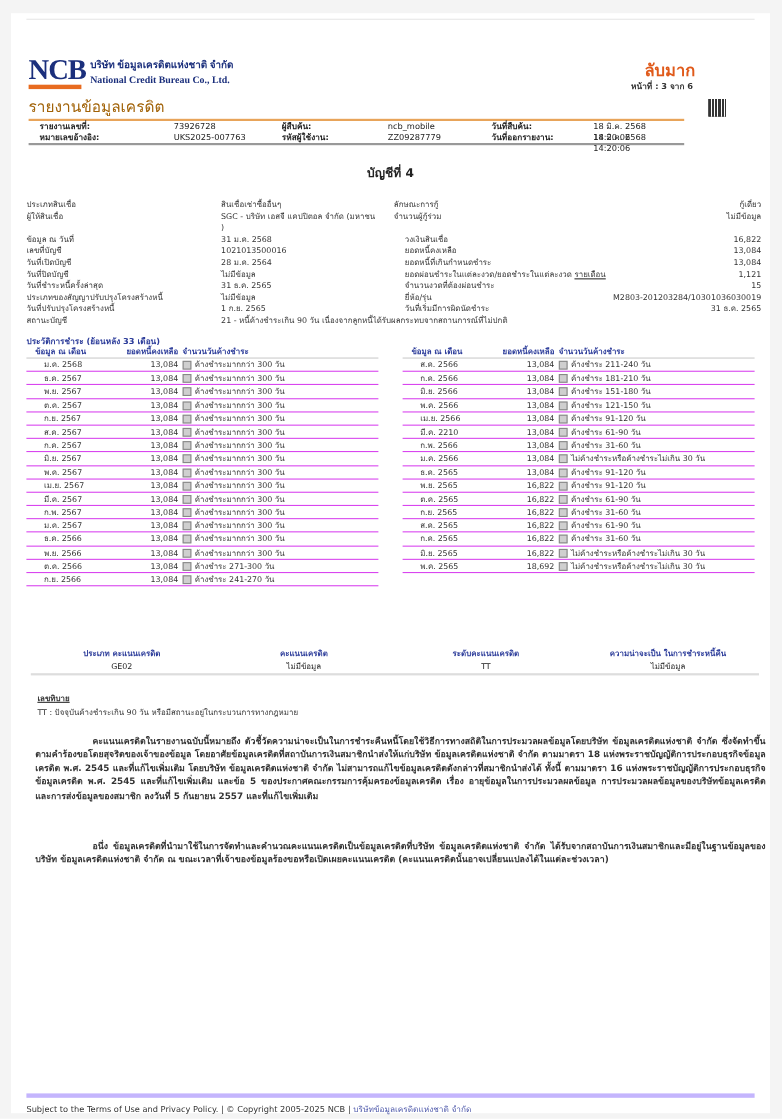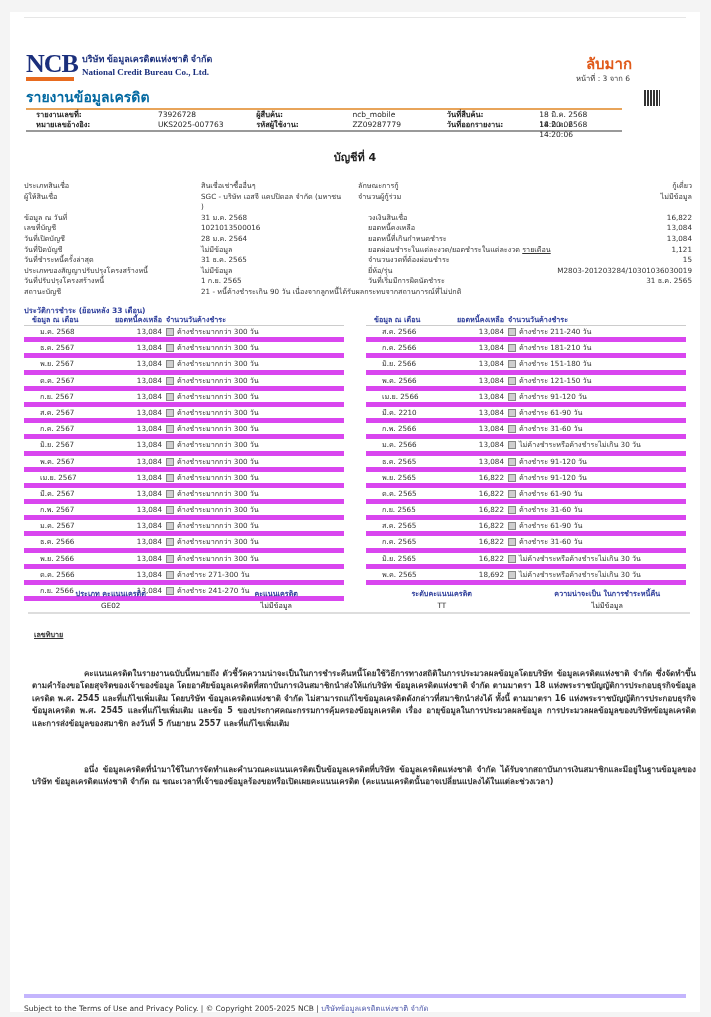--- a/index.html
+++ b/index.html
@@ -5,38 +5,38 @@
   html, body { margin:0; padding:0; }
   body { width:711px; height:1017px; background:#f4f4f4; position:relative; overflow:hidden;
          font-family:"DejaVu Sans", sans-serif; color:#222; }
   .page { position:absolute; left:10px; top:12px; width:690px; height:1000px; background:#fff; }
   .topline { position:absolute; left:14px; right:14px; top:5px; border-top:1px solid #e6e6e6; }
   .logo { position:absolute; left:16px; top:40px; }
   .logo .ncb { font-family:"Liberation Serif", serif; font-weight:bold; font-size:26px; color:#1b2f7c; letter-spacing:-1px; line-height:24px; }
   .logo .bar { width:48px; height:4px; background:#e86b1f; margin-top:1px; }
   .company { position:absolute; left:72px; top:41px; font-family:"Liberation Serif", serif; font-size:9px; color:#1b2f7c; line-height:13px; font-weight:bold; }
   .secret { position:absolute; right:68px; top:40px; color:#e05a1a; font-size:15px; font-weight:bold; }
-  .pagenum { position:absolute; right:70px; top:60px; font-size:7.5px; font-weight:normal; color:#333; }
-  .title { position:absolute; left:16px; top:74px; font-size:14px; font-weight:bold; color:#0369a1;text-align:right; }
+  .pagenum { position:absolute; right:70px; top:60px; font-size:7.5px; font-weight:bold; color:#333; }
+  .title { position:absolute; left:16px; top:74px; font-size:14px; font-weight:normal; color:#a16207;text-align:right; }
   .qr { position:absolute; right:40px; top:78px; width:16px; height:16px;
         background:
           repeating-linear-gradient(90deg,#111 0 2px,#fff 2px 3px),
           #111; opacity:.85; }
   .hdr-table { position:absolute; left:16px; top:96px; width:596px; border-top:2px solid #e8a45a; border-bottom:2px solid #999; font-size:7.5px; }
   .hdr-row { display:flex; height:10px; line-height:10px; }
   .hdr-row span { display:block; }
   .b { font-weight:bold; }
   .acct-title { position:absolute; left:0; width:690px; top:136px; text-align:center; font-size:11px; font-weight:bold; }
   .info { position:absolute; left:14px; top:150px; width:668px; font-size:7.2px; color:#333;margin-top:19px; }
   .info-row { position:relative; height:10.6px; line-height:10.6px; }
   .info-row span { position:absolute; white-space:nowrap; }
   .hist-title { position:absolute; left:14px; top:292px; font-size:7.5px; font-weight:bold; color:#2c3c9a; }
   .hist { position:absolute; top:302px; width:320px; font-size:7.2px; }
   .hist-head { display:flex; height:11px; line-height:11px; color:#2c3c9a; font-weight:bold; border-bottom:1px solid #ccc; }
-  .hist-row { display:flex; height:11.2px; line-height:11.2px; border-bottom:5px solid #d946ef; color:#333; }
+  .hist-row { display:flex; height:11.2px; line-height:11.2px; border-bottom:1px solid #d946ef; color:#333; }
   .c1 { width:70px; padding-left:16px; box-sizing:border-box; }
   .c2 { width:68px; text-align:right; }
   .c3 { flex:1; padding-left:4px; white-space:nowrap; }
   .sq { display:inline-block; width:6px; height:6px; border:1px solid #888; background:#cfcfcf; vertical-align:middle; margin-right:3px; }
   .score { position:absolute; left:18px; top:576px; width:662px; font-size:7.2px; border-bottom:2px solid #ddd; }
   .score-row { display:flex; height:12px; line-height:12px; }
   .score-row span { flex:1; text-align:center; }
   .score-head span { color:#2c3c9a; font-weight:bold; }
   .expl { position:absolute; left:24px; top:616px; font-size:7.2px; color:#333; line-height:13px; }
   .expl-title { font-weight:bold; text-decoration:underline; }
@@ -347,20 +347,21 @@
     <div class="score-row">
       <span>GE02</span>
       <span>ไม่มีข้อมูล</span>
       <span>TT</span>
       <span>ไม่มีข้อมูล</span>
     </div>
   </div>
 
   <div class="expl">
     <div class="expl-title">เลขทิบาย</div>
+    <div>TT : ปัจจุบันค้างชำระเกิน 90 วัน หรือมีสถานะอยู่ในกระบวนการทางกฎหมาย</div>
   </div>
   <div class="para p1">คะแนนเครดิตในรายงานฉบับนี้หมายถึง ตัวชี้วัดความน่าจะเป็นในการชำระคืนหนี้โดยใช้วิธีการทางสถิติในการประมวลผลข้อมูลโดยบริษัท ข้อมูลเครดิตแห่งชาติ จำกัด ซึ่งจัดทำขึ้นตามคำร้องขอโดยสุจริตของเจ้าของข้อมูล โดยอาศัยข้อมูลเครดิตที่สถาบันการเงินสมาชิกนำส่งให้แก่บริษัท ข้อมูลเครดิตแห่งชาติ จำกัด ตามมาตรา 18 แห่งพระราชบัญญัติการประกอบธุรกิจข้อมูลเครดิต พ.ศ. 2545 และที่แก้ไขเพิ่มเติม โดยบริษัท ข้อมูลเครดิตแห่งชาติ จำกัด ไม่สามารถแก้ไขข้อมูลเครดิตดังกล่าวที่สมาชิกนำส่งได้ ทั้งนี้ ตามมาตรา 16 แห่งพระราชบัญญัติการประกอบธุรกิจข้อมูลเครดิต พ.ศ. 2545 และที่แก้ไขเพิ่มเติม และข้อ 5 ของประกาศคณะกรรมการคุ้มครองข้อมูลเครดิต เรื่อง อายุข้อมูลในการประมวลผลข้อมูล การประมวลผลข้อมูลของบริษัทข้อมูลเครดิต และการส่งข้อมูลของสมาชิก ลงวันที่ 5 กันยายน 2557 และที่แก้ไขเพิ่มเติม</div>
   <div class="para p2">อนึ่ง ข้อมูลเครดิตที่นำมาใช้ในการจัดทำและคำนวณคะแนนเครดิตเป็นข้อมูลเครดิตที่บริษัท ข้อมูลเครดิตแห่งชาติ จำกัด ได้รับจากสถาบันการเงินสมาชิกและมีอยู่ในฐานข้อมูลของบริษัท ข้อมูลเครดิตแห่งชาติ จำกัด ณ ขณะเวลาที่เจ้าของข้อมูลร้องขอหรือเปิดเผยคะแนนเครดิต (คะแนนเครดิตนั้นอาจเปลี่ยนแปลงได้ในแต่ละช่วงเวลา)</div>
 
   <div class="footer">
     <span>Subject to the Terms of Use and Privacy Policy. | © Copyright 2005-2025 NCB | </span><span class="th">บริษัทข้อมูลเครดิตแห่งชาติ จำกัด</span>
   </div>
 </div>
 
 </body></html>

